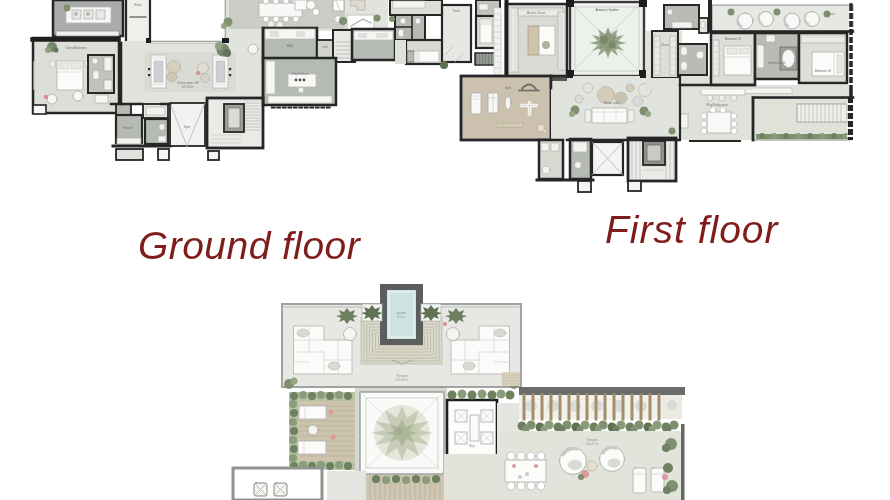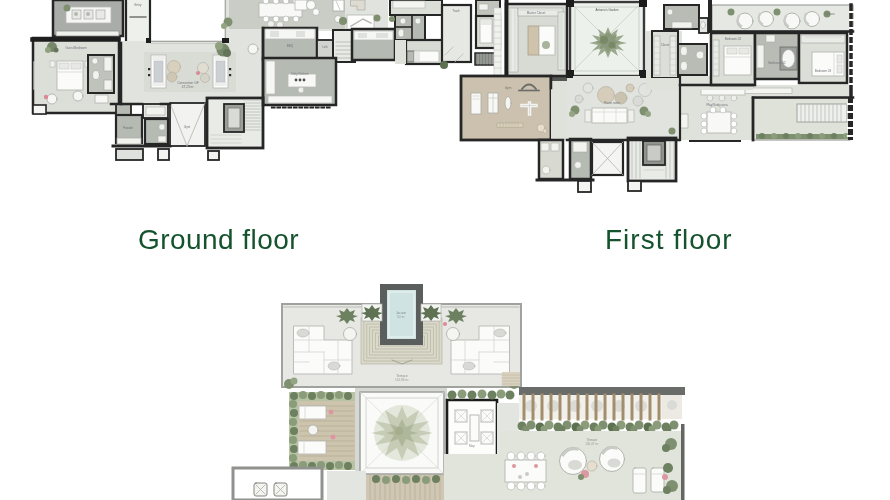--- a/index.html
+++ b/index.html
@@ -1,16 +1,16 @@
 <!DOCTYPE html>
 <html><head>
 <meta charset="utf-8">
 <style>
 html,body{margin:0;padding:0;background:#ffffff;width:890px;height:500px;overflow:hidden;}
-.lbl{position:absolute;font-family:"Liberation Sans",sans-serif;font-size:28px;color:#14532d;}
+.lbl{position:absolute;font-family:"Liberation Sans",sans-serif;font-size:39px;color:#7f1d1d;font-style:italic;}
 svg{position:absolute;left:0;top:0;}
 </style>
 </head>
 <body>
 <svg width="890" height="500" viewBox="0 0 890 500" text-rendering="optimizeSpeed">
 
 <rect x="0" y="0" width="890" height="500" fill="#ffffff"></rect>
 <g id="GF" stroke-linecap="square">
 
 <rect x="53" y="0" width="70" height="36" fill="#a9aca8" stroke="#262626" stroke-width="2.5"></rect>
@@ -763,13 +763,13 @@
       <circle cx="396" cy="479" r="4" fill="#6d8060"></circle>
       <circle cx="406" cy="480" r="4" fill="#8b9c7a"></circle>
       <circle cx="416" cy="479" r="4" fill="#6d8060"></circle>
       <circle cx="426" cy="480" r="4" fill="#8b9c7a"></circle>
       <circle cx="436" cy="479" r="4" fill="#6d8060"></circle>
 </g>
 </svg>
 
 <div class="lbl" style="left:138px;top:224px;letter-spacing:0.45px;">Ground floor</div>
 
-<div class="lbl" style="left:605px;top:224px;letter-spacing:1px;">First floor</div>
+<div class="lbl" style="left:605px;top:208px;letter-spacing:1px;">First floor</div>
 
 </body></html>

